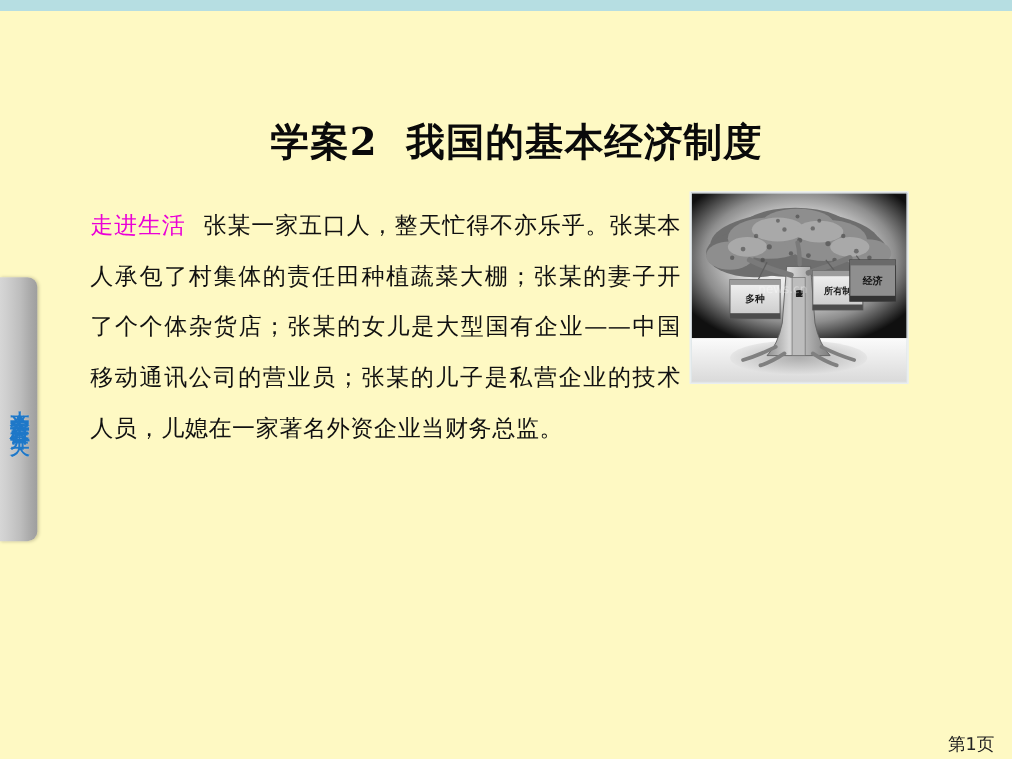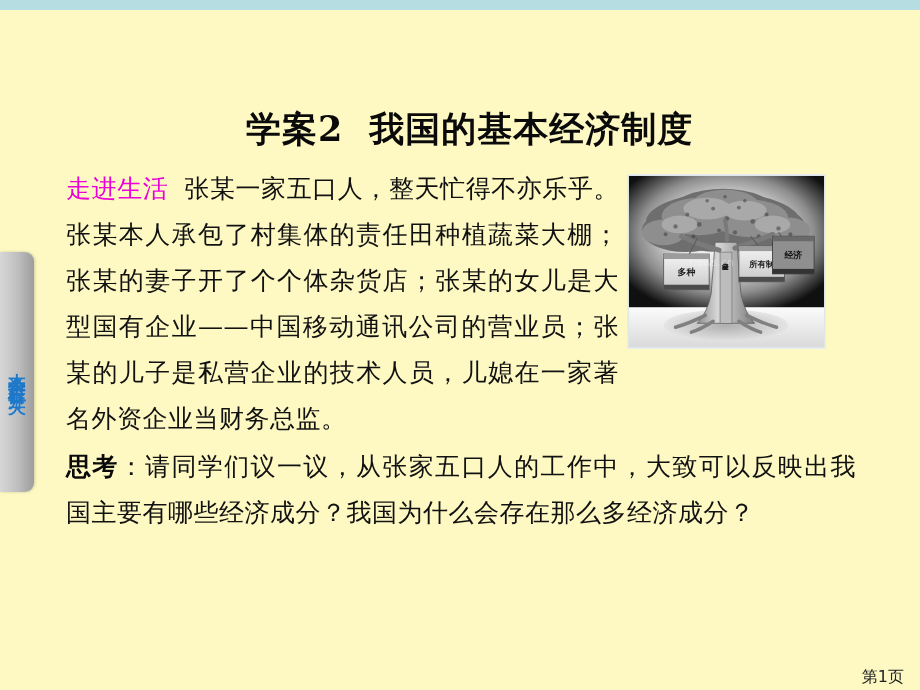--- a/index.html
+++ b/index.html
@@ -86,26 +86,26 @@
     border: 1px solid #e8eef0;
     background: #f2f2f2;
     box-sizing: border-box;
     position: relative;
     overflow: hidden;
   }
   #figure svg { display: block; width: 100%; height: 100%; }
 
   .para {
     font-family: "DejaVu Serif", serif;
-    font-size: 25px;
+    font-size: 21px;
     line-height: 46px;
     color: #111111;
     text-align: justify;
     text-justify: inter-character;
-    margin: 0;
+    margin: 16px;
     letter-spacing: 0.5px;
   }
   .para + .para { margin-top: 2px; }
 
   .lead {
     color: #ea00d7;
     font-weight: normal;
   }
   .lead-gap { display: inline-block; width: 16px; }
   .bold-label { font-weight: bold; color: #0a0a0a; }
@@ -252,19 +252,18 @@
         </g>
 
         <text x="62" y="92" font-family="DejaVu Sans, sans-serif" font-size="11" fill="#ffffff" opacity="0.33">news.cn</text>
 
         <rect x="0.5" y="0.5" width="198" height="174" fill="none" stroke="#dfe7e9" stroke-width="1"></rect>
       </svg>
     </div>
 
     <p class="para"><span class="lead">走进生活</span><span class="lead-gap"></span><span>张某一家五口人，整天忙得不亦乐乎。张某本人承包了村集体的责任田种植蔬菜大棚；张某的妻子开了个个体杂货店；张某的女儿是大型国有企业——中国移动通讯公司的营业员；张某的儿子是私营企业的技术人员，儿媳在一家著名外资企业当财务总监。</span></p>
 
-    <p class="para"><span class="bold-label">思考</span><span>：请同学们议一议，从张家五口人的工作中，大致可以反映出我国主要有哪些经济成分？我国为什么会存在那么多经济成分？</span></p>
 
   </div>
 
   <div id="page-number">第1页</div>
 
 </div>
 
 </body></html>

